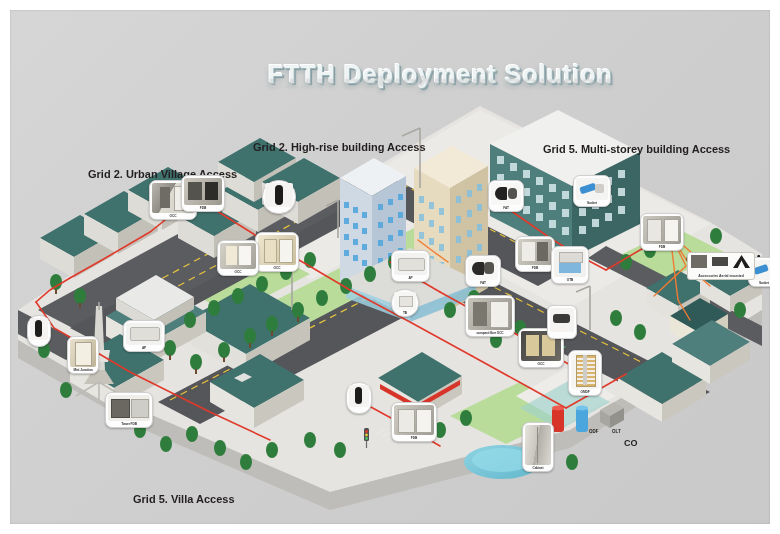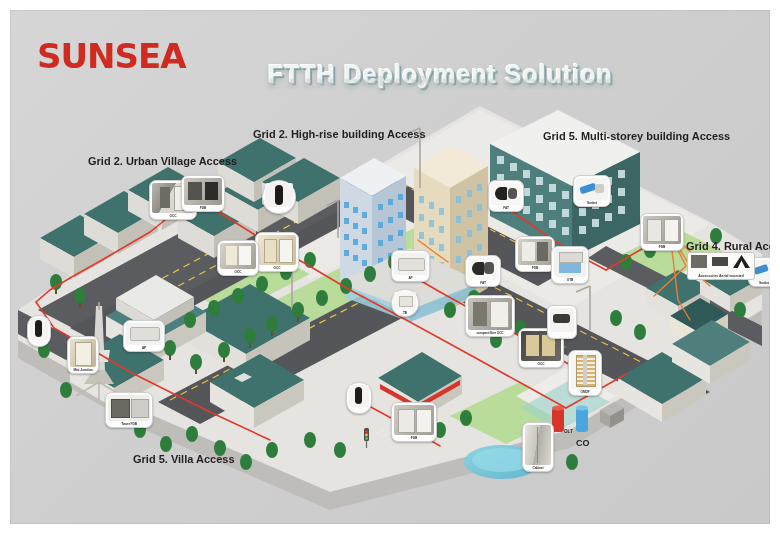--- a/index.html
+++ b/index.html
@@ -12,28 +12,28 @@
   #logo{position:absolute;left:27px;top:26px;font-size:34px;font-weight:bold;color:#d02b20;
         letter-spacing:-1px;font-family:"DejaVu Sans",sans-serif;}
   
   #title{position:absolute;left:258px;top:50px;font-size:25px;font-weight:bold;
          color:#eef3f4;letter-spacing:1px;font-family:"Liberation Sans",sans-serif;
          text-shadow:1px 1px 0 #9fb4b8, 2px 2px 1px #7f9aa0, -1px -1px 0 #ffffff, 0 3px 5px rgba(90,120,125,.45);}
   #titleref{position:absolute;left:258px;top:80px;font-size:25px;font-weight:bold;
          color:#c9c9c9;letter-spacing:1px;opacity:.45;transform:scaleY(-.5);transform-origin:top;
          text-shadow:0 0 3px #b9c4c6;}
   
-  .glab{position:absolute;font-size:11px;font-weight:bold;color:#231f20;white-space:nowrap;}
+  .glab{position:absolute;font-size:11px;font-weight:bold;color:#231f20;white-space:nowrap;margin-top:13px;}
   
   .callout{position:absolute;background:#fdfdfd;border:1px solid #cfcfcf;border-radius:7px;
            box-shadow:0 1px 2px rgba(0,0,0,.25);}
   .callout .cap{position:absolute;left:0;right:0;bottom:1px;text-align:center;font-size:3.2px;
            color:#333;font-weight:bold;letter-spacing:-.1px;line-height:1;}
   .cimg{position:absolute;left:2px;right:2px;top:2px;bottom:6px;border-radius:2px;overflow:hidden;}
-  .sm{position:absolute;font-size:5px;font-weight:bold;color:#222;white-space:nowrap;}
+  .sm{position:absolute;font-size:5px;font-weight:bold;color:#222;white-space:nowrap;margin-left:48px;}
 </style>
 </head>
 <body>
 
 <div id="stage">
   <div id="panel">
 
     <svg width="760" height="514" viewBox="0 0 760 514" style="position:absolute;left:0;top:0;">
       <defs>
         <linearGradient id="skyg" x1="0" y1="0" x2="0" y2="1">
@@ -455,30 +455,29 @@
         <g stroke="#ef7b34" stroke-width="1.4">
           <path d="M660 224 L676 256 L644 286"></path>
           <path d="M660 224 L684 262 L700 276"></path>
           <path d="M660 224 L690 250 L716 264"></path>
           <path d="M660 224 L668 290 L680 310"></path>
           <path d="M408 230 L424 242 L438 252"></path>
         </g>
       </g>
     </svg>
 
-    <div id="logo">SUNSEA</div>
 
     <div id="title">FTTH Deployment Solution</div>
     <div id="titleref">FTTH Deployment Solution</div>
 
     <div class="glab" style="left:78px;  top:145px;">Grid 2. Urban Village Access</div>
     <div class="glab" style="left:243px; top:118px;">Grid 2. High-rise building Access</div>
     <div class="glab" style="left:533px; top:120px;">Grid 5. Multi-storey building Access</div>
     <div class="glab" style="left:676px; top:230px;">Grid 4. Rural Access</div>
-    <div class="glab" style="left:123px; top:443px;">Grid 5. Villa Access</div>
+    <div class="glab" style="left:123px; top:470px;">Grid 5. Villa Access</div>
 
     <div class="sm" style="left:566px; top:428px; font-size:9px;">CO</div>
     <div class="sm" style="left:531px; top:419px; font-size:4.5px;">ODF</div>
     <div class="sm" style="left:554px; top:419px; font-size:4.5px;">OLT</div>
 
     <div class="callout" style="left:139px;top:170px;width:46px;height:38px;">
       <div class="cimg" style="background:linear-gradient(120deg,#b9b6ae 0%,#8e8b84 40%,#dedbd3 41%,#cfccc4 100%);">
         <div style="position:absolute;left:18%;top:12%;width:26%;height:72%;background:#6f6c66;"></div>
         <div style="position:absolute;left:52%;top:10%;width:34%;height:76%;background:#f0eee8;border:1px solid #a9a69f;"></div>
       </div>

